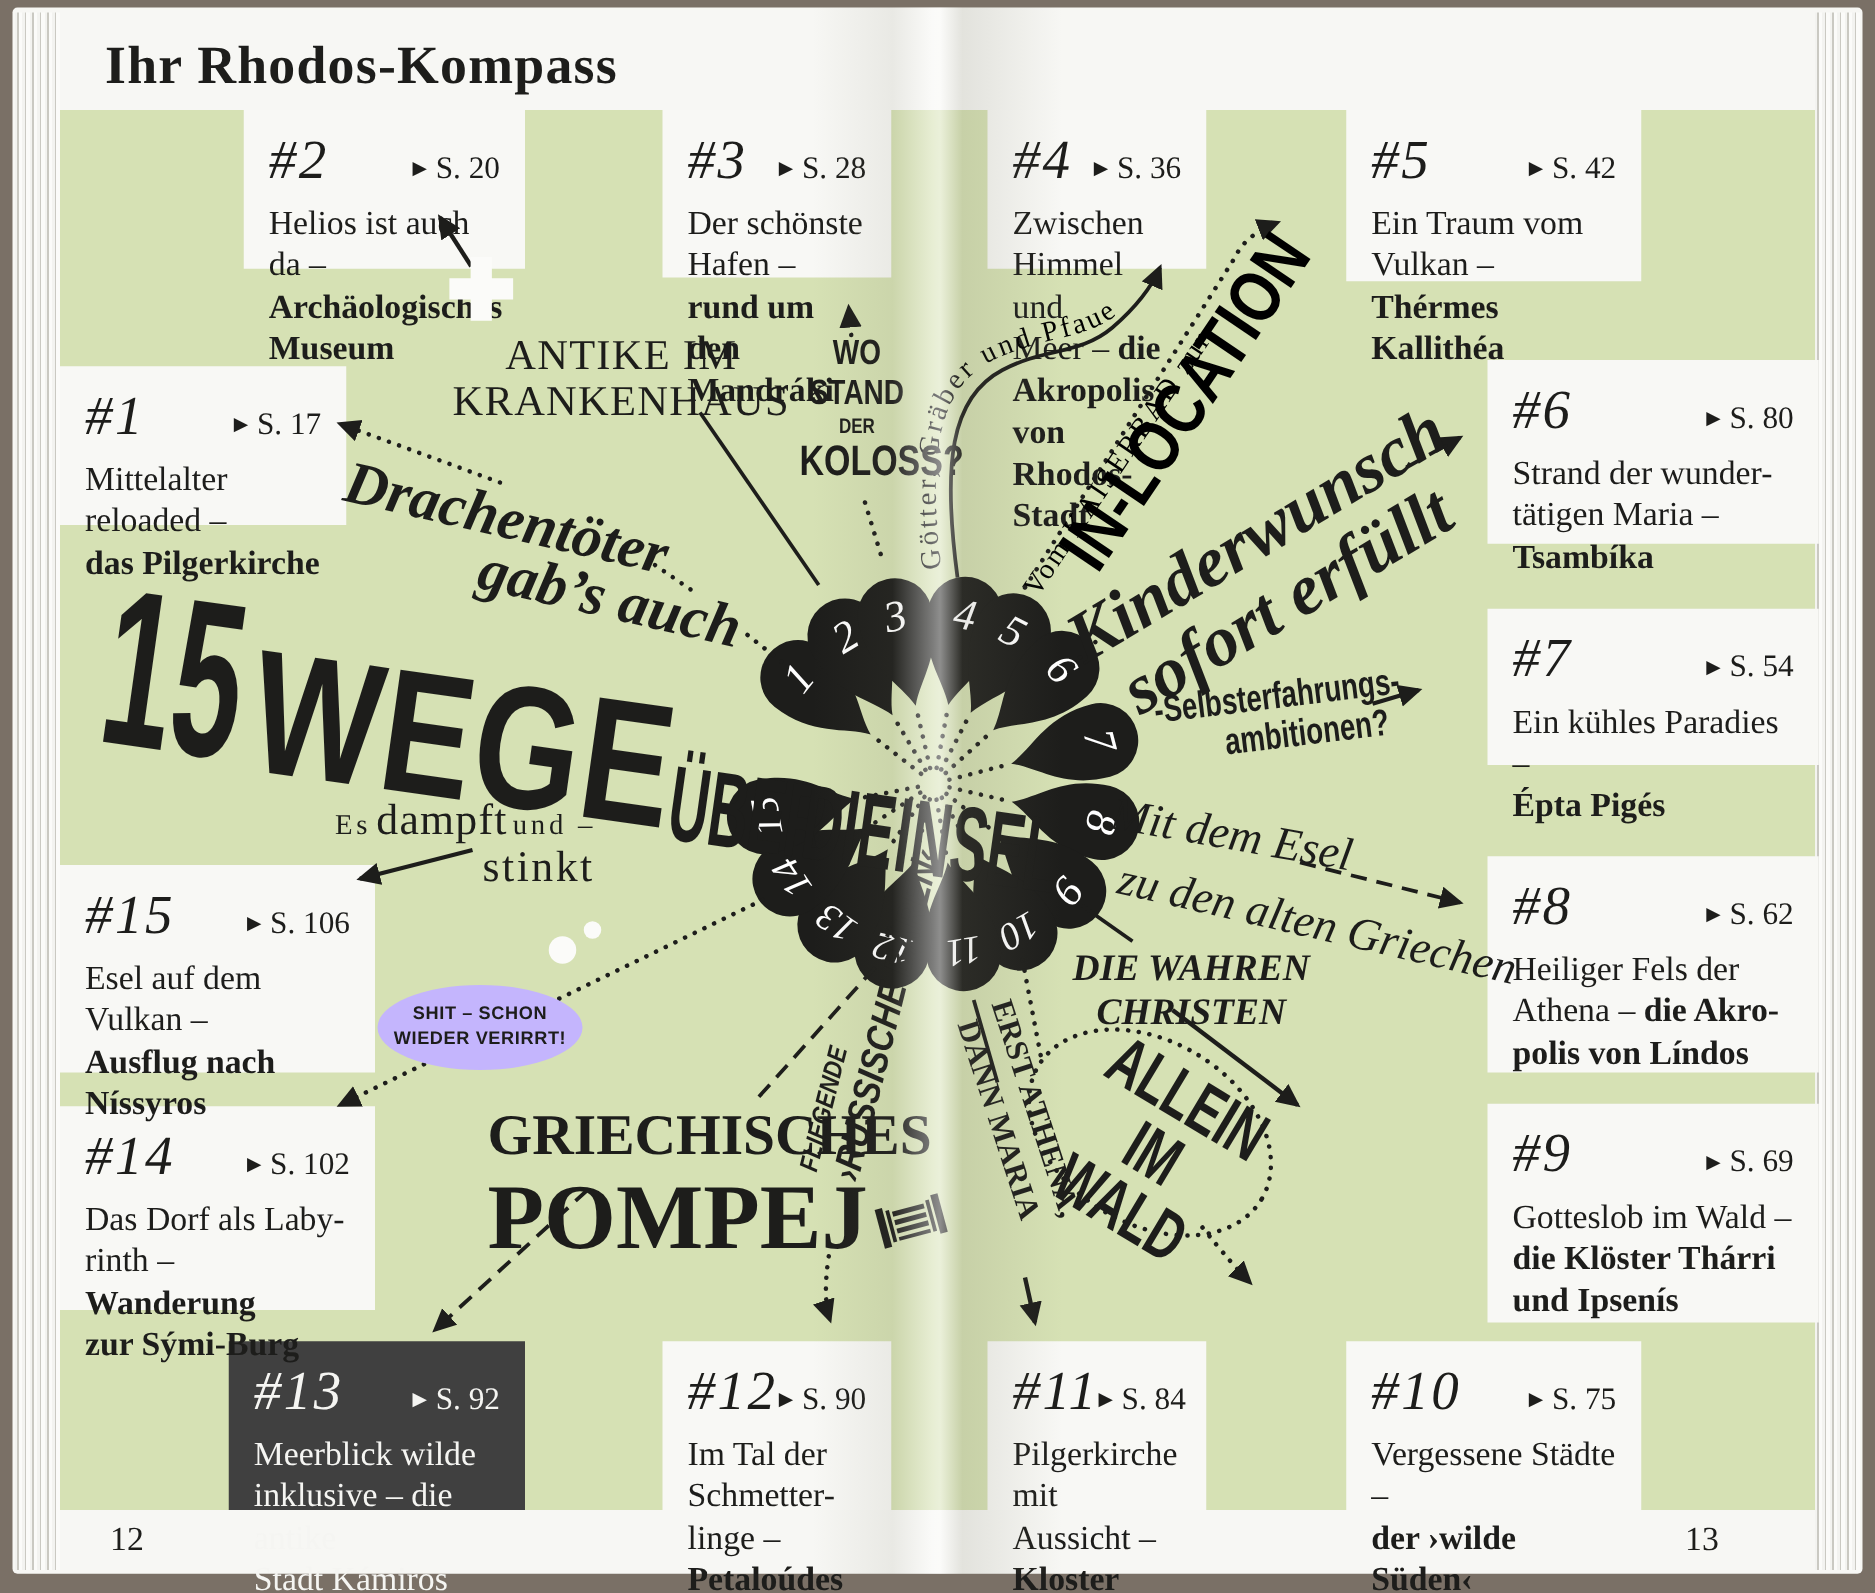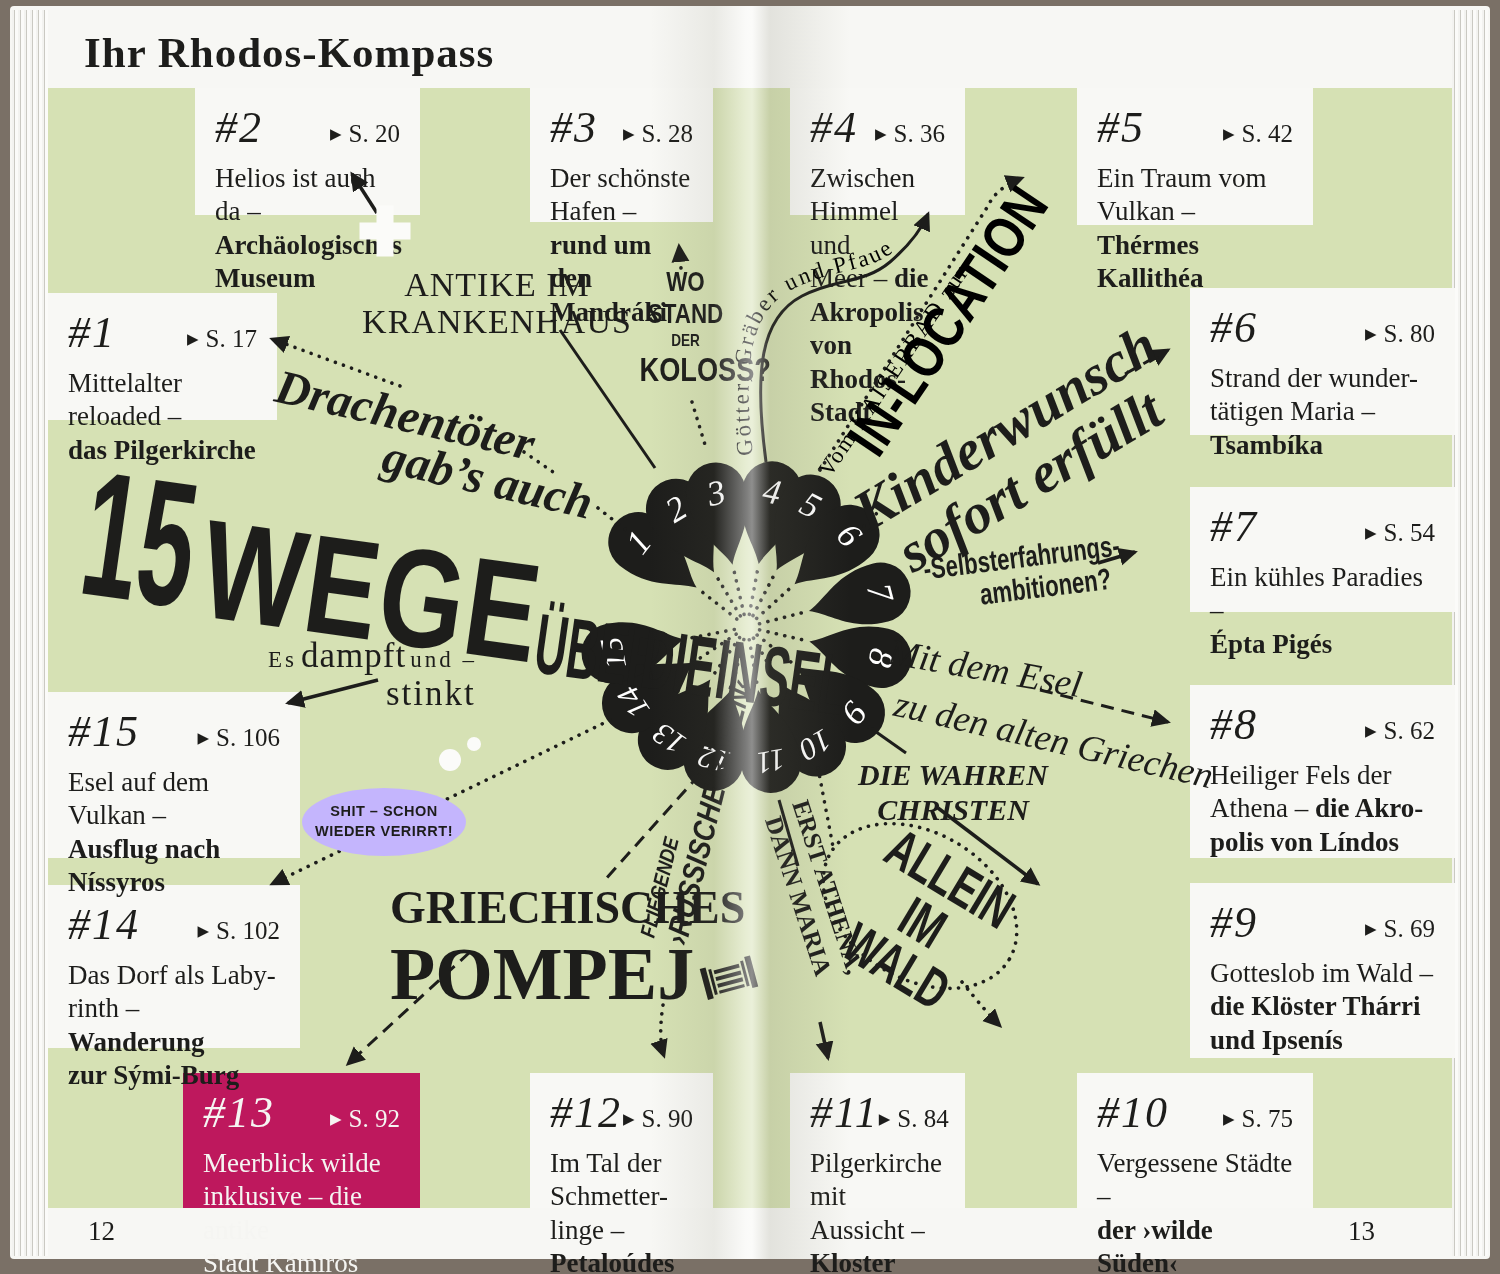--- a/index.html
+++ b/index.html
@@ -6,21 +6,21 @@
   .stage{position:absolute;inset:0;font-family:"Liberation Serif",serif;color:#1d1d1b;}
   .paper{position:absolute;left:10px;top:6px;width:1480px;height:1253px;background:#f7f7f4;border-radius:4px;}
   .stack-l{position:absolute;left:12px;top:10px;width:36px;height:1246px;background:repeating-linear-gradient(90deg,#f3f3f0 0 2px,#cac9c2 2px 3px,#fbfbf9 3px 6px);}
   .stack-r{position:absolute;right:12px;top:10px;width:36px;height:1246px;background:repeating-linear-gradient(90deg,#f3f3f0 0 2px,#cac9c2 2px 3px,#fbfbf9 3px 6px);}
   .green{position:absolute;left:48px;top:88px;width:1404px;height:1120px;background:#d6e1b4;}
   .gutter{position:absolute;left:650px;top:6px;width:200px;height:1253px;z-index:30;pointer-events:none;
     background:linear-gradient(90deg,rgba(110,110,90,0) 0%,rgba(110,110,90,0.10) 32%,rgba(255,255,255,0.42) 48%,rgba(255,255,255,0.50) 51%,rgba(120,120,100,0.16) 60%,rgba(110,110,90,0) 100%);}
   .title{position:absolute;left:84px;top:28px;font-size:43px;font-weight:bold;letter-spacing:1px;z-index:4;}
   .pageno{position:absolute;font-size:27px;z-index:4;}
   .box{position:absolute;background:#f8f8f5;padding:14px 20px 0 20px;z-index:3;box-sizing:border-box;}
-  .box.dark{background:#be185d;color:#f5f5f2;}
+  .box.dark{background:#404040;color:#f5f5f2;}
   .box .hd{display:flex;justify-content:space-between;align-items:baseline;margin-bottom:9px;}
   .box .num{font-style:italic;font-size:44px;letter-spacing:2px;}
   .box .ref{font-size:25px;white-space:nowrap;}
   .box .tri{font-size:15px;position:relative;top:-3px;margin-right:7px;}
   .box .bl{font-size:27px;line-height:1.24;}
   .b{font-weight:bold;}
   .lbl{position:absolute;z-index:5;}
   .sans{font-family:"Liberation Sans",sans-serif;}
   #antike{left:347px;top:266px;width:300px;text-align:center;font-size:34px;letter-spacing:1px;line-height:1.1;}
   #koloss{left:628px;top:268px;width:115px;text-align:center;font-weight:bold;line-height:1;}

